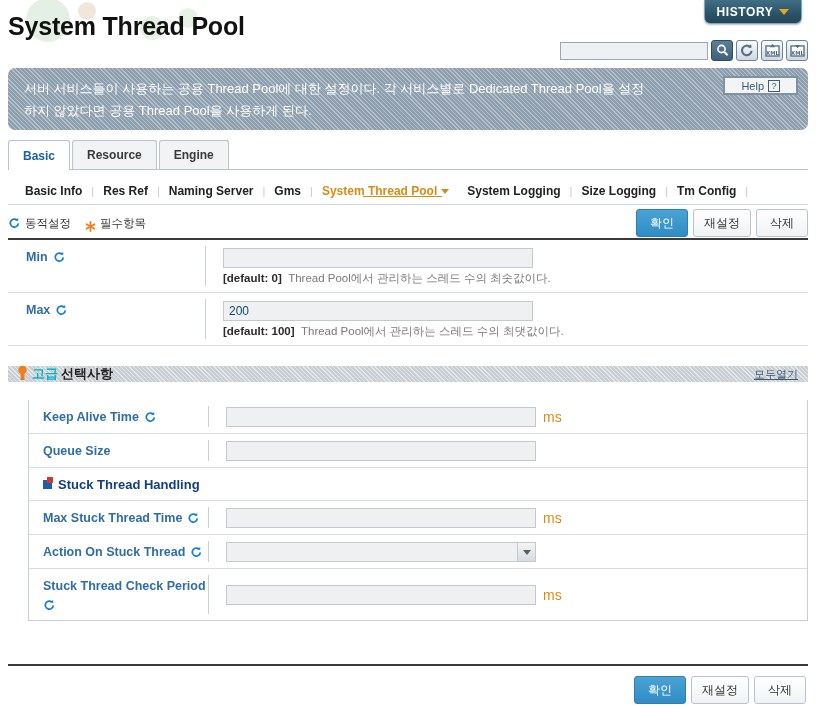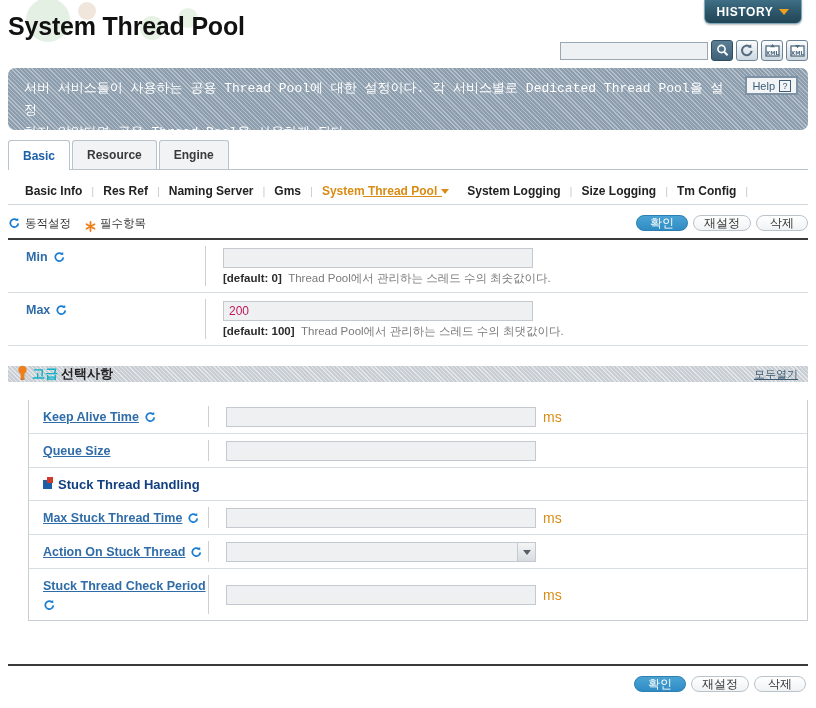--- a/index.html
+++ b/index.html
@@ -106,27 +106,26 @@
     border-radius: 7px;
     color: #ffffff;
   }
   .banner-text {
     position: absolute;
     left: 16px; top: 10px;
     width: 700px;
     font-size: 13px;
     line-height: 22px;
     color: #ffffff;
-    font-family: Liberation Mono, monospace;
   }
   .help-btn {
     position: absolute;
     right: 10px; top: 8px;
     height: 19px;
-    padding: 0 5px;
+    padding: 0 16px;
     background: #f2f4f6;
     border: 2px solid #7f92a5;
     display: flex; align-items: center; gap: 4px;
     cursor: pointer;
   }
   .help-btn .t { font-size: 11px; color: #3f5d79; }
   .help-btn .q {
     width: 12px; height: 12px;
     border: 1px solid #3f5d79;
     font-size: 9px; line-height: 10px;
@@ -209,25 +208,25 @@
     left: 8px; top: 210px;
     width: 800px; height: 26px;
     display: flex;
     align-items: center;
   }
   .legend { display: flex; align-items: center; gap: 4px; margin-right: 14px; }
   .legend .txt { font-size: 11.5px; color: #333; }
 
   .btns { margin-left: auto; display: flex; gap: 5px; }
   .btn {
-    height: 16px;
+    height: 28px;
     min-width: 52px;
     padding: 0 10px;
     font-size: 12px;
-    border-radius: 12px;
+    border-radius: 3px;
     border: 1px solid #b9c3cc;
     background: linear-gradient(to bottom, #ffffff, #f0f2f4);
     color: #333;
     cursor: pointer;
     display: flex; align-items: center; justify-content: center;
   }
   .btn.primary {
     background: linear-gradient(to bottom, #4aa3d4, #2f8cc4);
     border-color: #2c7fb2;
     color: #ffffff;
@@ -275,21 +274,21 @@
   .row-field {
     flex: 1;
     padding: 8px 0 6px 10px;
   }
   .txt-input {
     width: 310px; height: 20px;
     background: #eef0f2;
     border: 1px solid #c3c9cf;
     font-size: 12px;
     padding: 0 5px;
-    color: #be185d;
+    color: #0c4a6e;
     outline: none;
   }
   .hint {
     font-size: 11.5px;
     color: #7a7a7a;
     margin-top: 3px;
   }
   .hint b { color: #2b2b2b; }
 
   
@@ -343,21 +342,20 @@
     left: 28px; top: 400px;
     width: 780px;
     background: #ffffff;
     border: 1px solid #c9ced4;
     border-top: none;
   }
   .adv-panel .row-label {
     width: 180px;
     color: #2f6ca8;
     padding-left: 14px;
-    text-decoration: underline;
   }
   .adv-panel .row { min-height: 34px; }
   .adv-panel .row-field {
     display: flex;
     align-items: center;
     gap: 7px;
     padding-top: 6px;
     padding-bottom: 5px;
   }
   .unit { font-size: 14px; color: #d98c14; }

